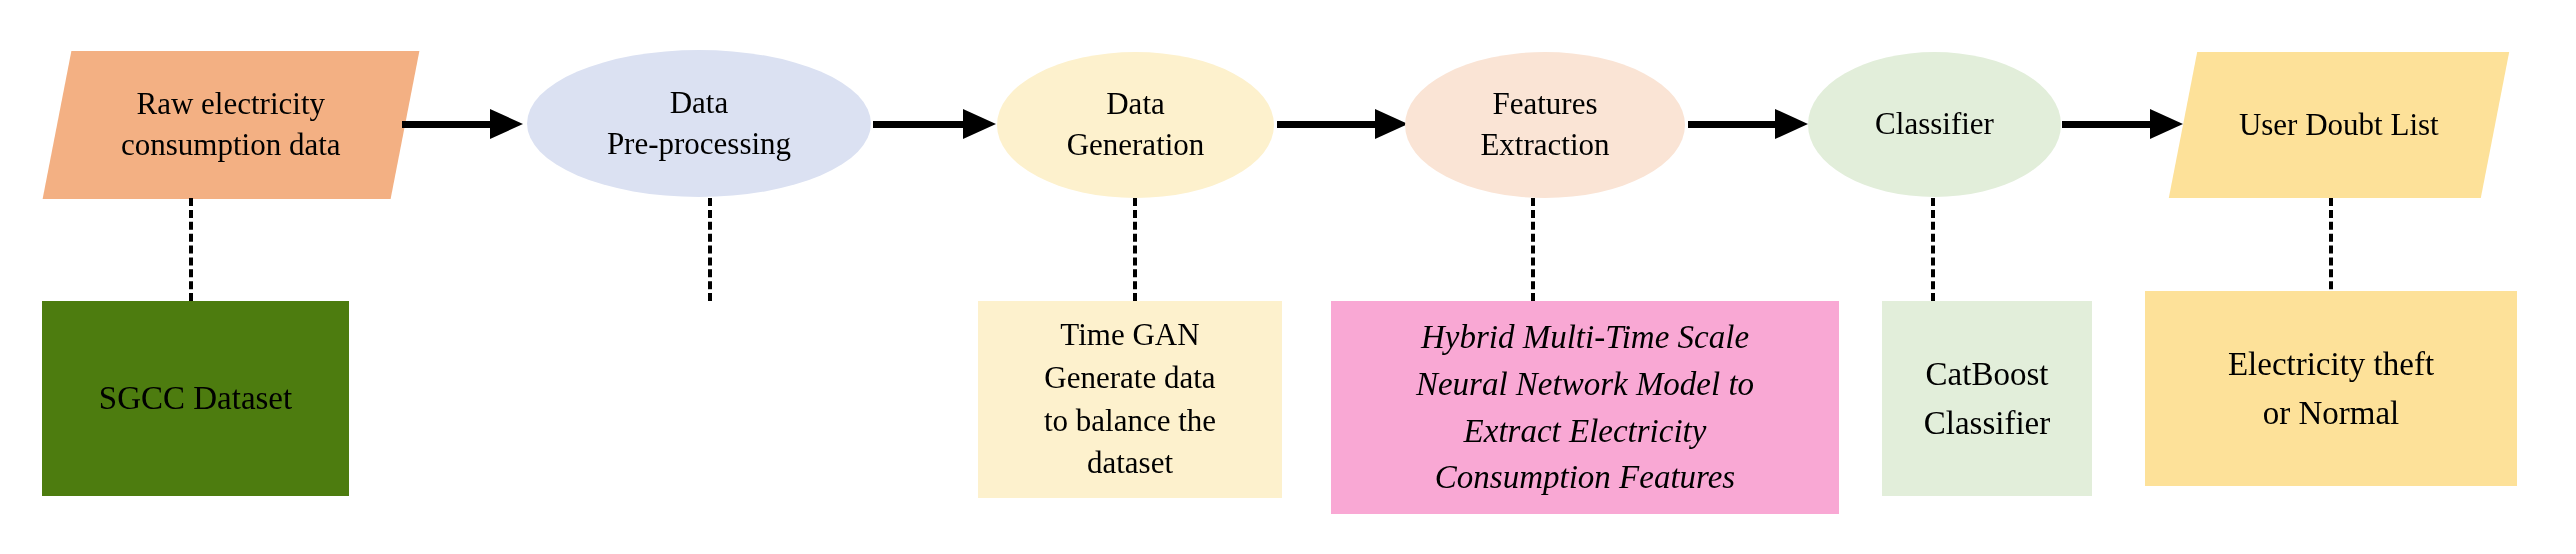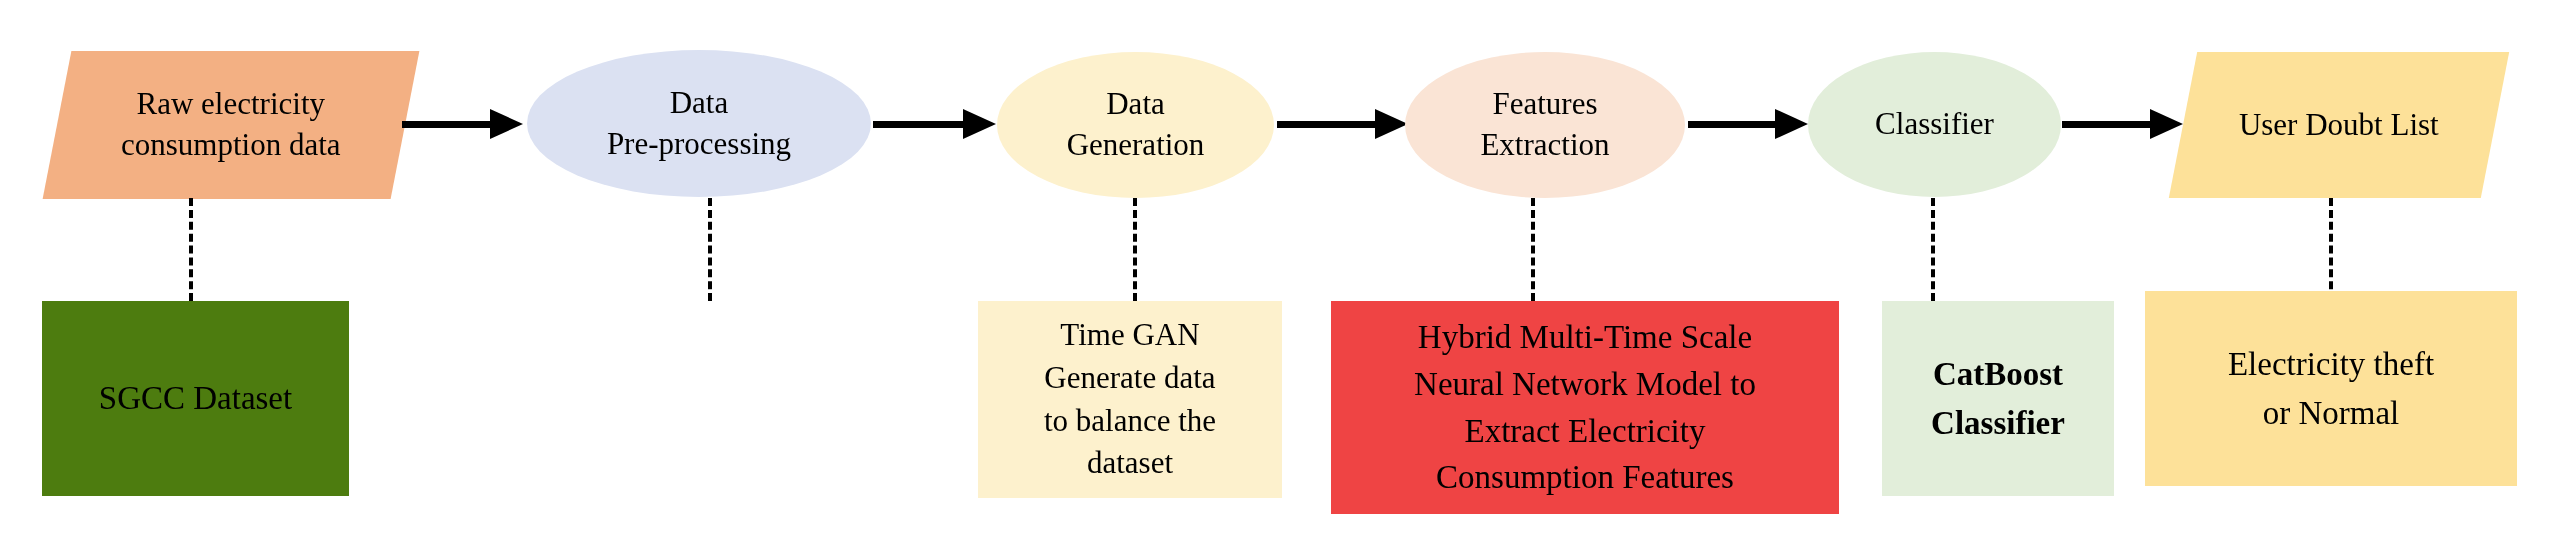--- a/index.html
+++ b/index.html
@@ -27,21 +27,21 @@
   .s2{left:527px;top:50px;width:344px;height:147px;}
   .s3{left:997px;top:52px;width:277px;height:146px;}
   .s4{left:1405px;top:52px;width:280px;height:146px;text-align:center;}
   .s5{left:1808px;top:52px;width:253px;height:145px;}
   .s6{left:2183px;top:52px;width:312px;height:146px;}
   
   .r1{left:42px;top:301px;width:307px;height:195px;}
   .r2{left:378px;top:301px;width:533px;height:195px;}
   .r3{left:978px;top:301px;width:304px;height:197px;font-size:31px;line-height:1.38;}
   .r4{left:1331px;top:301px;width:508px;height:213px;line-height:1.42;}
-  .r5{left:1882px;top:301px;width:232px;height:195px;font-weight:bold;}
+  .r5{left:1882px;top:301px;width:210px;height:195px;}
   .r6{left:2145px;top:291px;width:372px;height:195px;text-align:center;}
   
   .arrow{position:absolute;}
   .shaft{position:absolute;top:121px;height:7.4px;background:#000;}
   .head{
     position:absolute;top:109px;width:0;height:0;
     border-top:15px solid transparent;
     border-bottom:15px solid transparent;
     border-left:33px solid #000;
   }
@@ -128,21 +128,21 @@
   </div>
 
 
   <div class="detail r3" style="background-color: rgb(253, 241, 205);">
     <span>Time GAN
 Generate data
 to balance the
 dataset</span>
   </div>
 
-  <div class="detail r4" style="background-color: #ef4444;">
+  <div class="detail r4" style="background-color: #f9a8d4; font-style: italic;">
     <span>Hybrid Multi-Time Scale
 Neural Network Model to
 Extract Electricity
 Consumption Features</span>
   </div>
 
   <div class="detail r5" style="background-color: rgb(226, 238, 218);">
     <span>CatBoost
 Classifier</span>
   </div>

